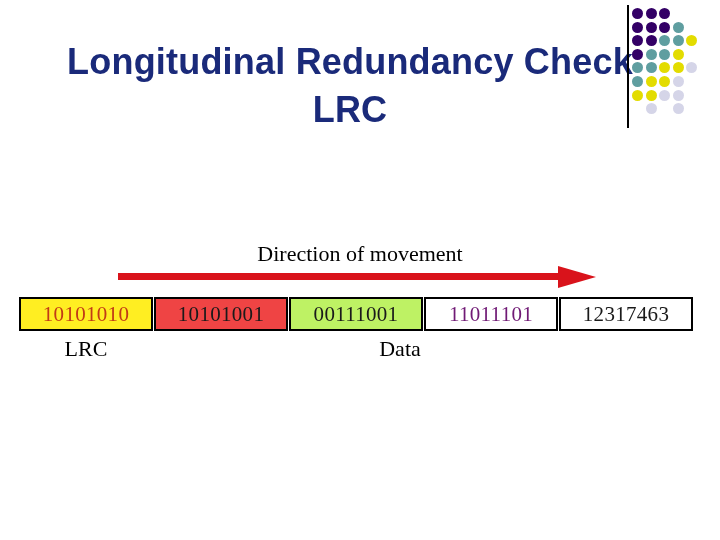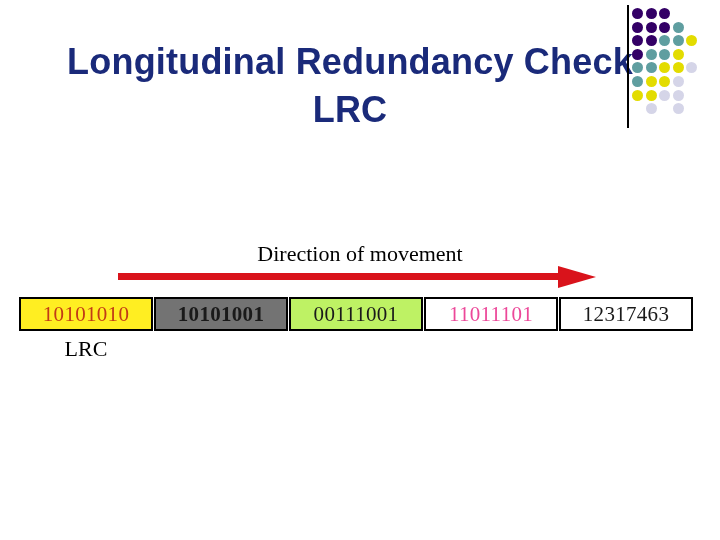--- a/index.html
+++ b/index.html
@@ -207,22 +207,23 @@
 
   <div id="direction-label">Direction of movement</div>
 
   <div id="direction-arrow">
     <div id="arrow-shaft"></div>
     <div id="arrow-head"></div>
   </div>
 
   <div id="frame-row">
       <div class="frame-block lrc-block" style="background: rgb(255, 238, 34); color: rgb(194, 59, 22);">10101010</div>
-      <div class="frame-block" style="background: #737373; color: rgb(26, 26, 26); font-weight: bold;">10101001</div>
+      <div class="frame-block" style="background: #ef4444; color: rgb(26, 26, 26);">10101001</div>
       <div class="frame-block" style="background: #bef264; color: rgb(26, 26, 26);">00111001</div>
-      <div class="frame-block" style="background: rgb(255, 255, 255); color: #ec4899;">11011101</div>
+      <div class="frame-block" style="background: rgb(255, 255, 255); color: #701a75;">11011101</div>
       <div class="frame-block" style="background: rgb(255, 255, 255); color: rgb(26, 26, 26);">12317463</div>
     </div>
 
   <div id="label-lrc">LRC</div>
 
+  <div id="label-data">Data</div>
 
 </div>
 
 </body></html>

